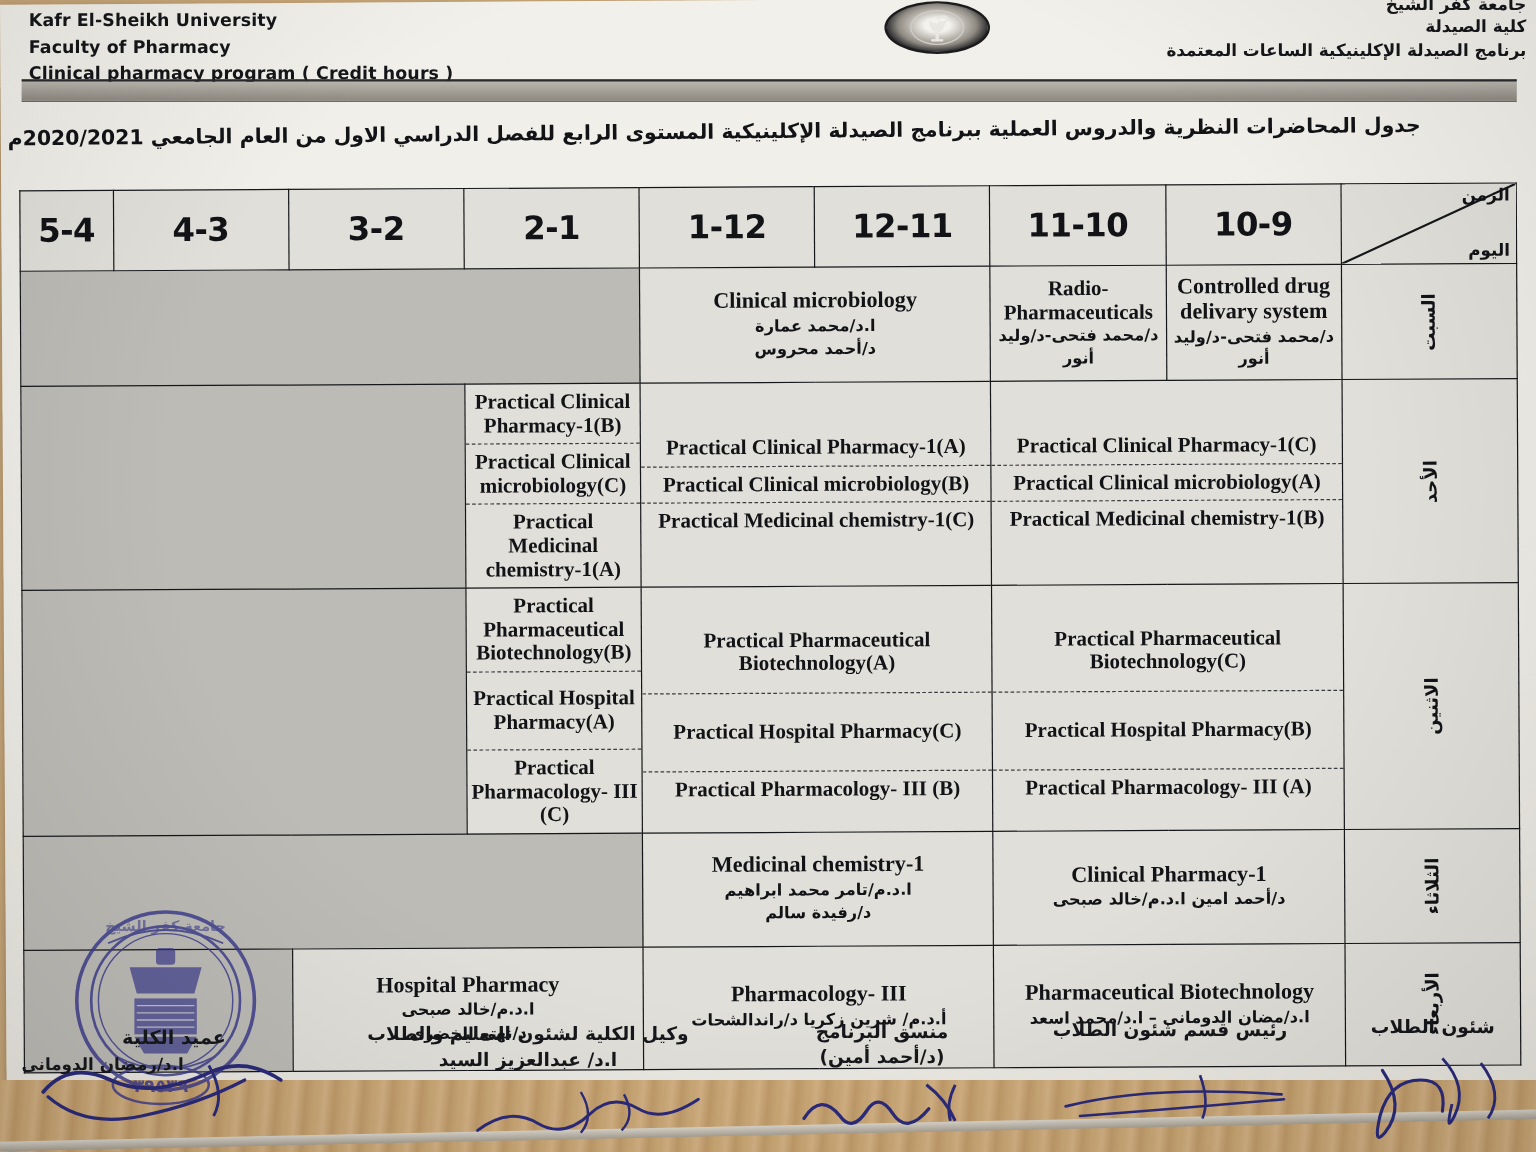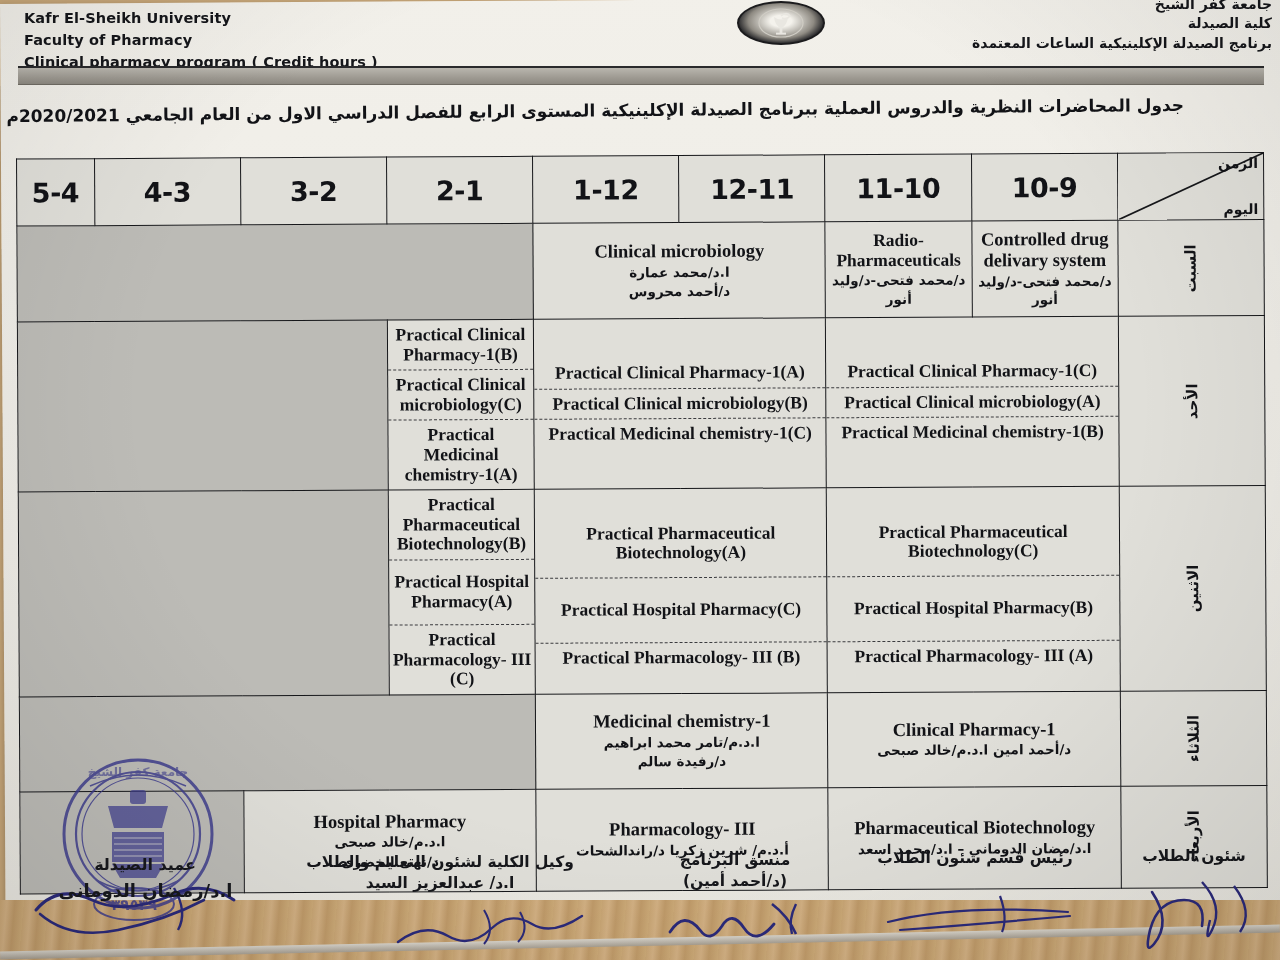--- a/index.html
+++ b/index.html
@@ -136,22 +136,22 @@
     font-style:italic;font-weight:bold;pointer-events:none;
   }
   .sig svg{display:block;}
 
   
   .stamp{
     position:absolute;left:38px;top:752px;width:206px;height:180px;
     pointer-events:none;opacity:.82;
   }
   .deanname{
-    position:absolute;left:18px;top:880px;width:255px;text-align:center;
-    font-family:"DejaVu Sans",sans-serif;font-weight:bold;font-size:18px;
+    position:absolute;left:18px;top:880px;width:255px;text-align:left;
+    font-family:"DejaVu Sans",sans-serif;font-weight:bold;font-size:14px;
     color:#16171b;direction:rtl;z-index:5;
   }
   .deantitle{
     position:absolute;left:40px;top:855px;width:210px;text-align:center;
     font-family:"DejaVu Sans",sans-serif;font-weight:bold;font-size:16px;
     color:#16171b;direction:rtl;z-index:5;
   }
   
   .vignette{
     position:absolute;left:0;top:0;width:1280px;height:960px;pointer-events:none;
@@ -410,21 +410,21 @@
         </g>
         <ellipse cx="96" cy="152" rx="40" ry="16" stroke-width="2"></ellipse>
         <text x="96" y="158" text-anchor="middle" font-family="DejaVu Sans, sans-serif" font-size="15" fill="#3b3a8c" stroke="none" font-weight="bold">٣٩٥٣٩</text>
       </g>
       <g stroke="#3b3a8c" fill="none" stroke-width="1.4" opacity=".7">
         <text x="100" y="24" text-anchor="middle" font-family="DejaVu Sans, sans-serif" font-size="12" fill="#3b3a8c" stroke="none" font-weight="bold">جامعة كفر الشيخ</text>
       </g>
     </svg>
   </div>
 
-  <div class="deantitle">عميد الصيدلة</div>
+  <div class="deantitle">عميد الكلية</div>
   <div class="deanname">ا.د/رمضان الدومانى</div>
 
   <div class="sig" style="left:24px;top:872px;">
     <svg width="240" height="70" viewBox="0 0 240 70">
       <path d="M12 38 q22 -26 56 -10 q34 16 82 -6 q30 -14 60 6" stroke="#2b2a7a" stroke-width="3" fill="none" stroke-linecap="round"></path>
       <path d="M16 42 q30 26 78 16 q48 -10 86 -30" stroke="#2b2a7a" stroke-width="2.6" fill="none" stroke-linecap="round"></path>
       <path d="M150 16 q14 24 4 42" stroke="#2b2a7a" stroke-width="2.4" fill="none"></path>
     </svg>
   </div>
 

